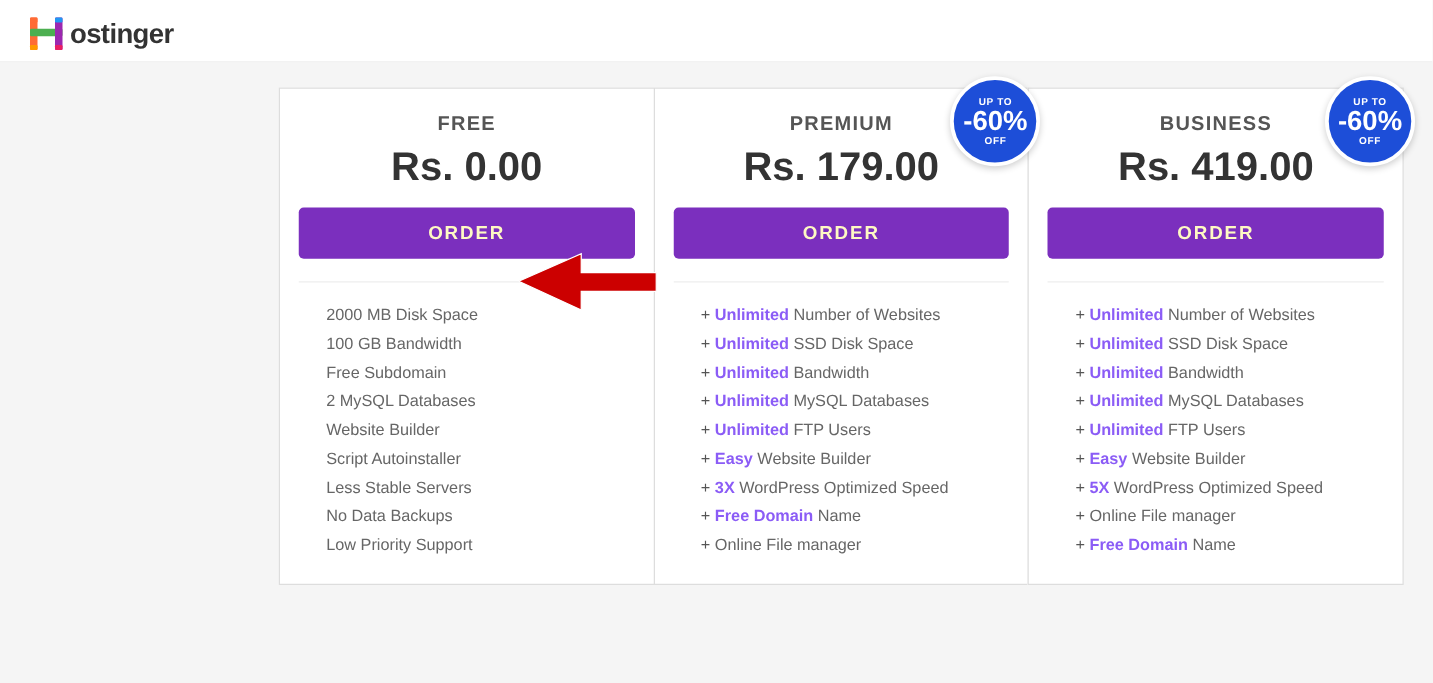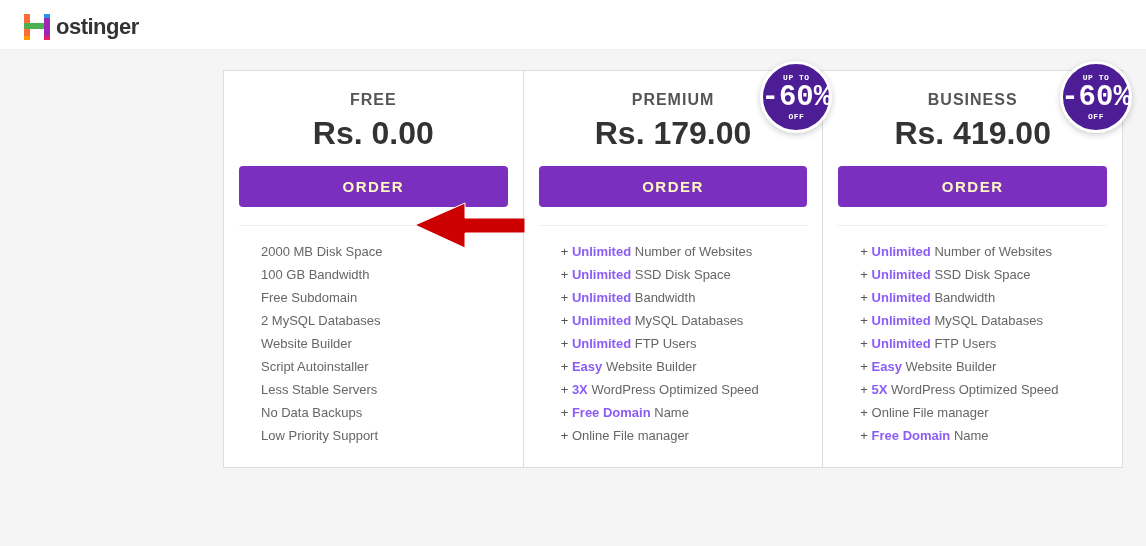--- a/index.html
+++ b/index.html
@@ -141,43 +141,42 @@
       color: #555;
     }
 
     
     .badge {
       position: absolute;
       top: -10px;
       right: -10px;
       width: 72px;
       height: 72px;
-      background: #4c1d95;
+      background: #1d4ed8;
       border-radius: 50%;
       display: flex;
       flex-direction: column;
       align-items: center;
       justify-content: center;
       color: #fff;
       text-align: center;
       z-index: 10;
       border: 3px solid #fff;
       box-shadow: 0 2px 6px rgba(0,0,0,0.2);
-      font-family: Liberation Mono, monospace;
     }
 
     .badge-up {
       font-size: 8px;
       font-weight: bold;
       letter-spacing: 0.5px;
       line-height: 1.2;
     }
 
     .badge-percent {
-      font-size: 29px;
+      font-size: 22px;
       font-weight: bold;
       line-height: 1;
     }
 
     .badge-off {
       font-size: 8px;
       font-weight: bold;
       letter-spacing: 0.5px;
     }
 

